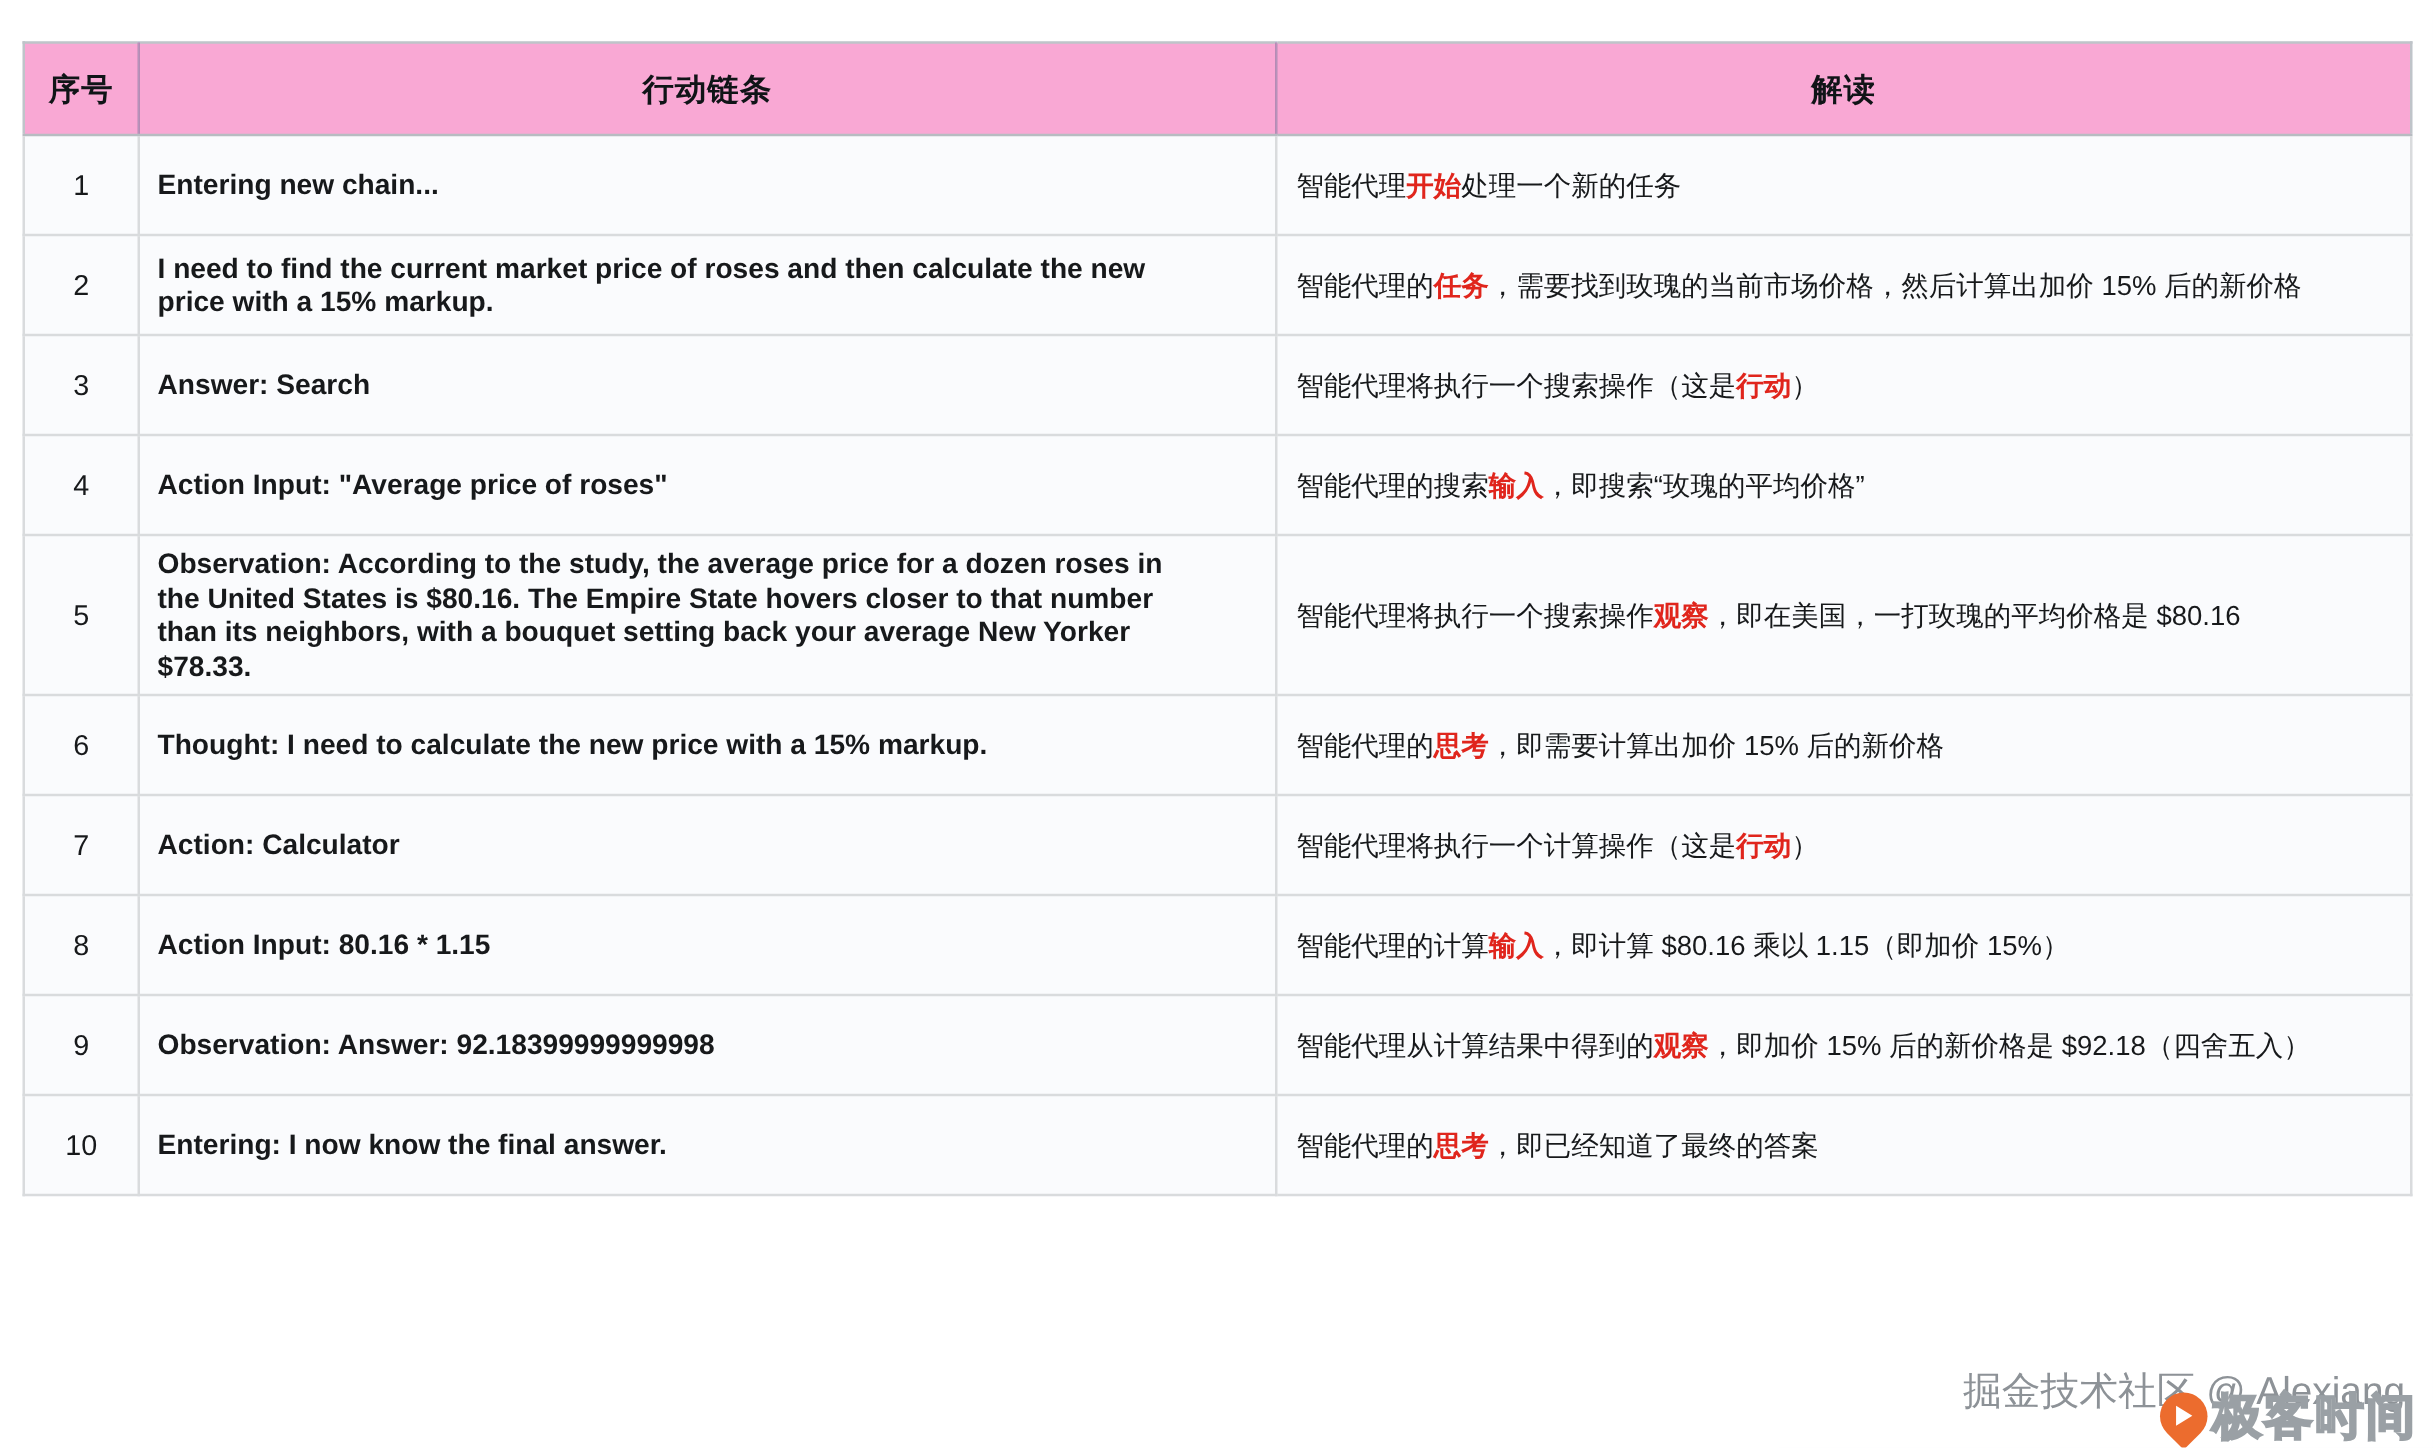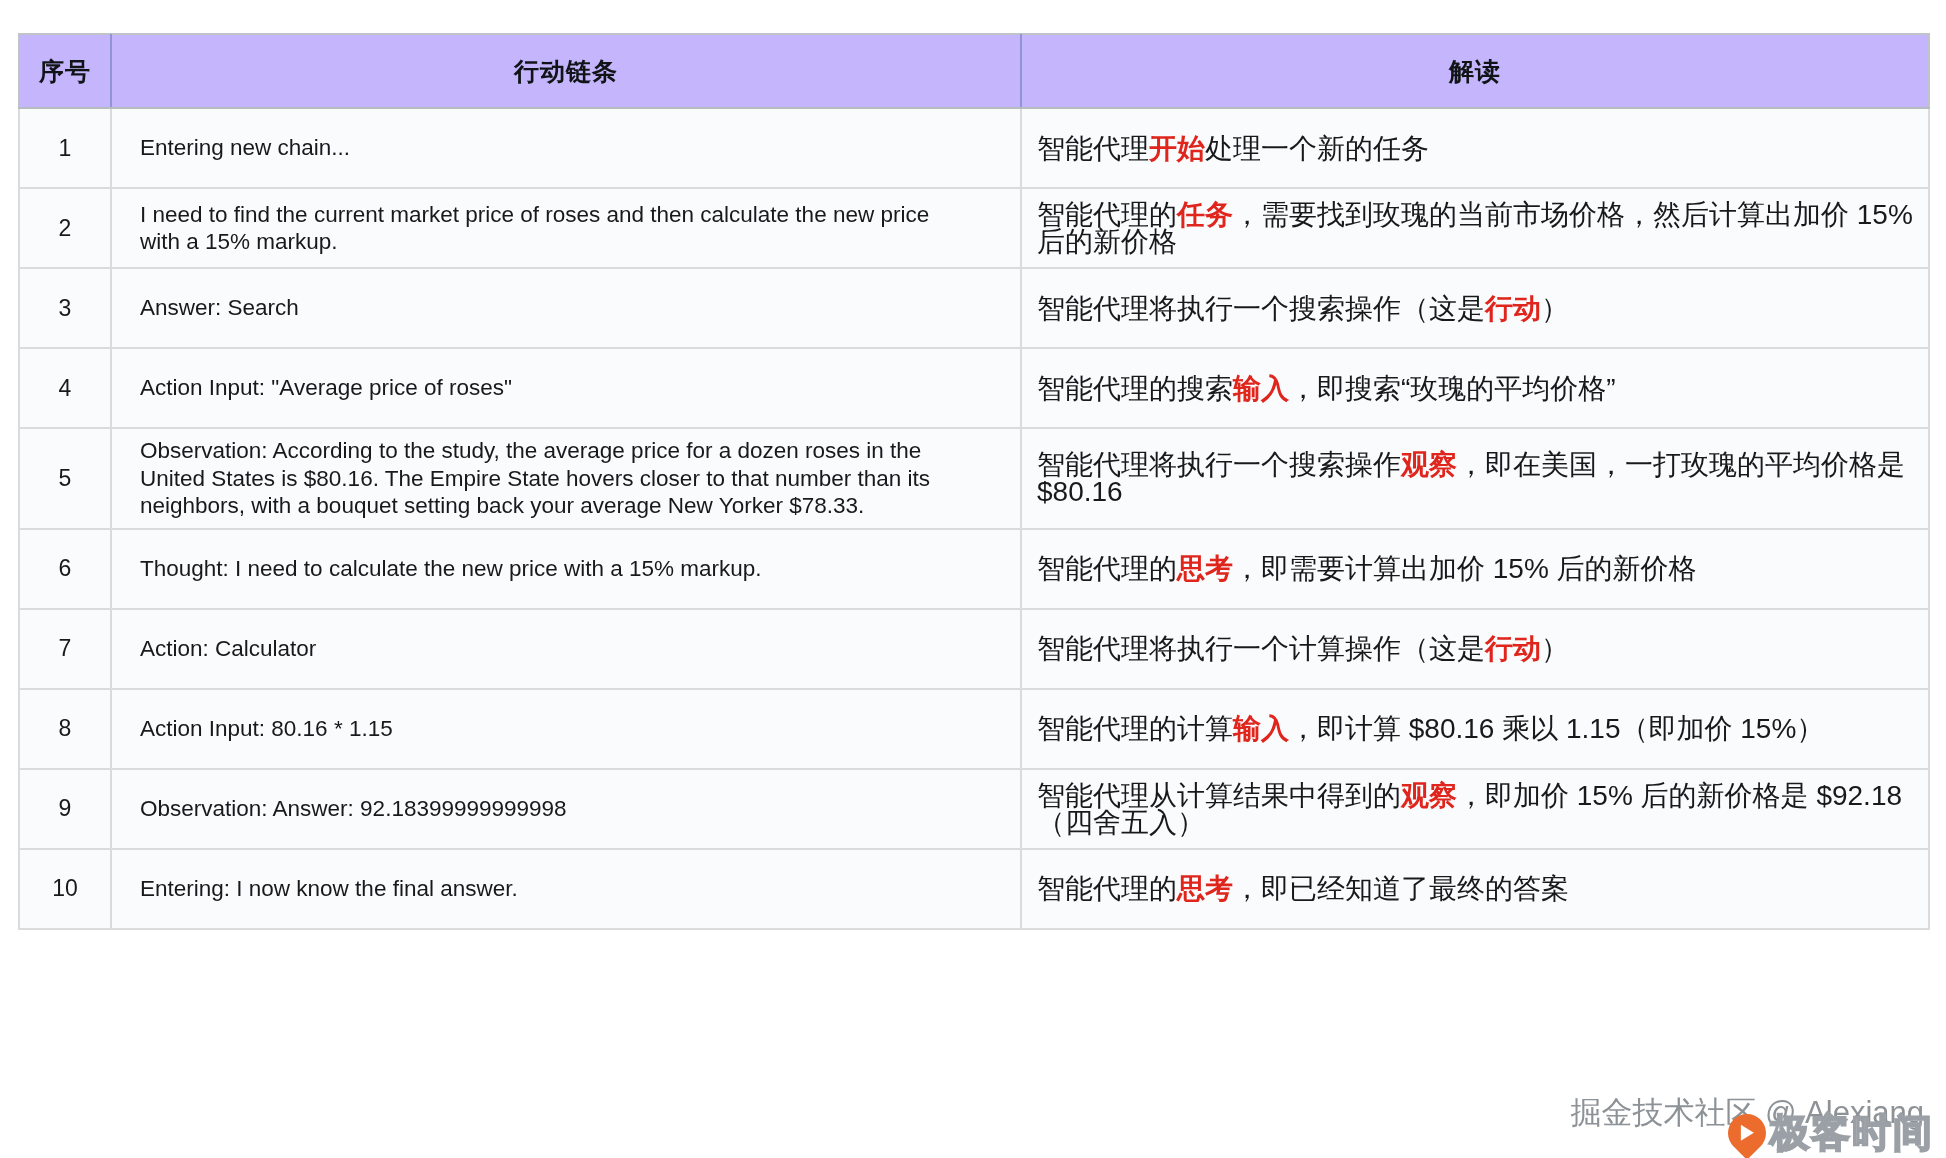--- a/index.html
+++ b/index.html
@@ -20,21 +20,21 @@
     table-layout: fixed;
     background: #fafbfd;
     border: 2px solid #bfc4c9;
   }
   col.c1 { width: 92px; }
   col.c2 { width: 910px; }
   col.c3 { width: 908px; }
 
   thead th {
     height: 74px;
-    background: #c4b5fd;
+    background: #f9a8d4;
     color: #101417;
     font-size: 25px;
     font-weight: bold;
     text-align: center;
     vertical-align: middle;
     border-right: 2px solid rgba(30, 70, 110, 0.30);
     border-bottom: 2px solid #b7bcc1;
     letter-spacing: 1px;
   }
   thead th:last-child { border-right: none; margin-top: 36px; }
@@ -46,24 +46,25 @@
     color: #17191b;
     background: #fafbfd;
   }
   td.c-idx {
     text-align: center;
     font-size: 23px;
   }
   td.c-act {
     font-size: 22.5px;
     line-height: 27.5px;
-    padding: 8px 70px 8px 28px;
+    padding: 8px 70px 8px 14px;
+    font-weight: bold;
   }
   td.c-int {
-    font-size: 28px;
+    font-size: 22px;
     line-height: 27px;
     padding: 8px 14px 8px 15px;
     border-radius: 13px;
   }
   td.c-int .red {
     color: #e0251c;
     font-weight: bold;
   }
 
   

